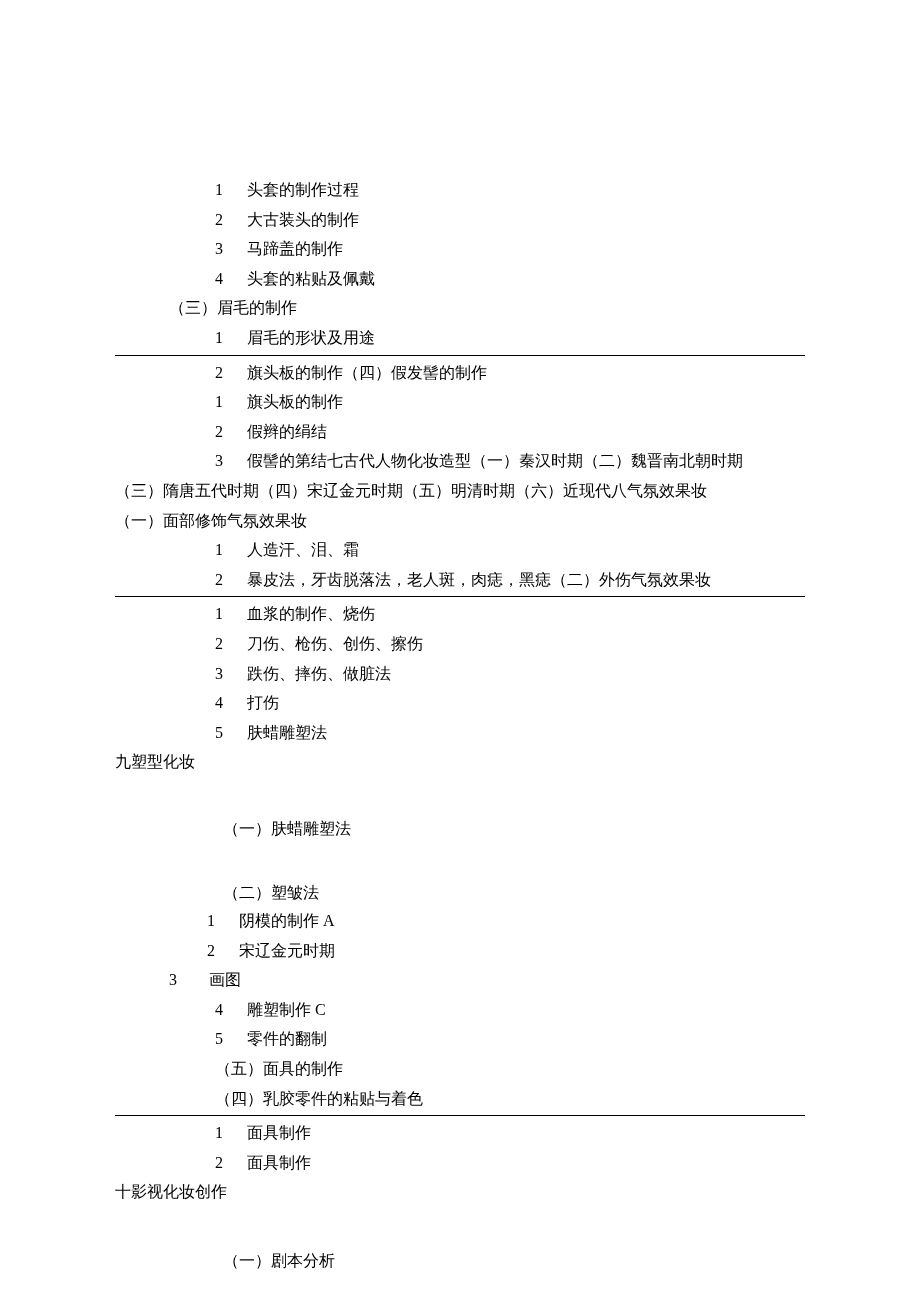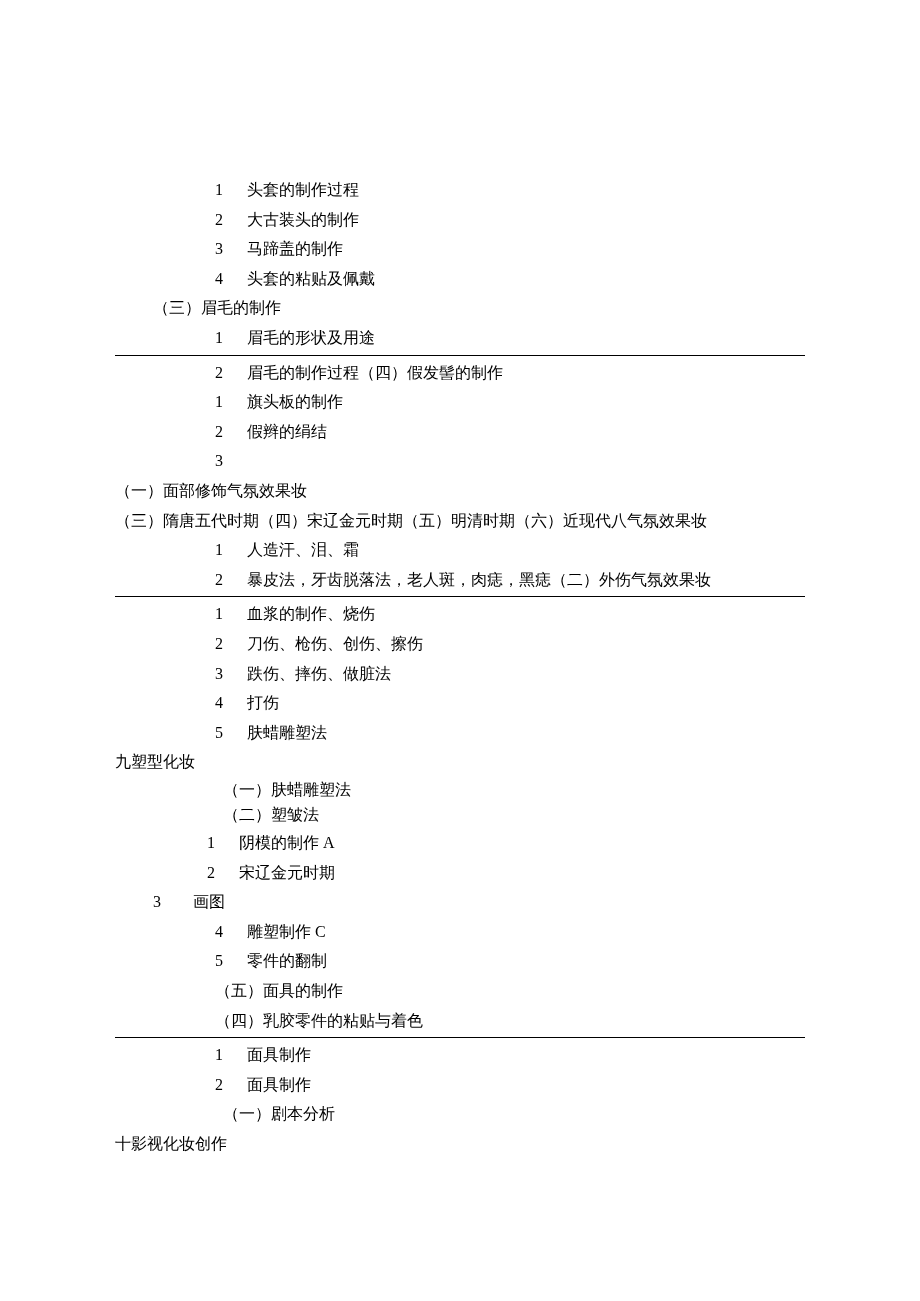--- a/index.html
+++ b/index.html
@@ -17,24 +17,24 @@
     }
     .hr {
       border: none;
       border-top: 1px solid #000;
       margin: 2px 0 2px 0;
     }
     .block-tight {
       line-height: 1.6;
     }
     .indent-0 { margin-left: 0; }
-    .indent-1 { margin-left: 38px; font-family: Liberation Serif, serif; }
+    .indent-1 { margin-left: 54px; font-family: Liberation Serif, serif; }
     .indent-2 { margin-left: 92px; }
     .indent-3 { margin-left: 100px; }
-    .indent-4 { margin-left: 108px; }
+    .indent-4 { margin-left: 108px; margin-top: 39px; }
     .num-row { display: flex; }
     .num-row .n { width: 32px; text-align: left; }
     .num-row .t { }
     .paren-row { }
   </style>
 </head>
 <body>
 
 <div class="page">
 
@@ -59,36 +59,37 @@
 
   <div class="num-row indent-3">
     <span class="n">1</span>
     <span class="t">眉毛的形状及用途</span>
   </div>
 
   <hr class="hr">
 
   <div class="num-row indent-3">
     <span class="n">2</span>
-    <span class="t">眉毛的制作过程（四）假发髻的制作</span>
+    <span class="t">旗头板的制作（四）假发髻的制作</span>
   </div>
   <div class="num-row indent-3">
     <span class="n">1</span>
     <span class="t">旗头板的制作</span>
   </div>
   <div class="num-row indent-3">
     <span class="n">2</span>
     <span class="t">假辫的绢结</span>
   </div>
   <div class="num-row indent-3">
     <span class="n">3</span>
+    <span class="t">假髻的第结七古代人物化妆造型（一）秦汉时期（二）魏晋南北朝时期</span>
   </div>
 
+  <div class="paren-row indent-0">（三）隋唐五代时期（四）宋辽金元时期（五）明清时期（六）近现代八气氛效果妆</div>
   <div class="paren-row indent-0">（一）面部修饰气氛效果妆</div>
-  <div class="paren-row indent-0">（三）隋唐五代时期（四）宋辽金元时期（五）明清时期（六）近现代八气氛效果妆</div>
 
   <div class="num-row indent-3">
     <span class="n">1</span>
     <span class="t">人造汗、泪、霜</span>
   </div>
   <div class="num-row indent-3">
     <span class="n">2</span>
     <span class="t">暴皮法，牙齿脱落法，老人斑，肉痣，黑痣（二）外伤气氛效果妆</span>
   </div>
 
@@ -150,16 +151,16 @@
 
   <div class="num-row indent-3">
     <span class="n">1</span>
     <span class="t">面具制作</span>
   </div>
   <div class="num-row indent-3">
     <span class="n">2</span>
     <span class="t">面具制作</span>
   </div>
 
+  <div class="paren-row indent-0">十影视化妆创作</div>
   <div class="paren-row indent-4">（一）剧本分析</div>
-  <div class="paren-row indent-0">十影视化妆创作</div>
 
 </div>
 
 </body></html>

